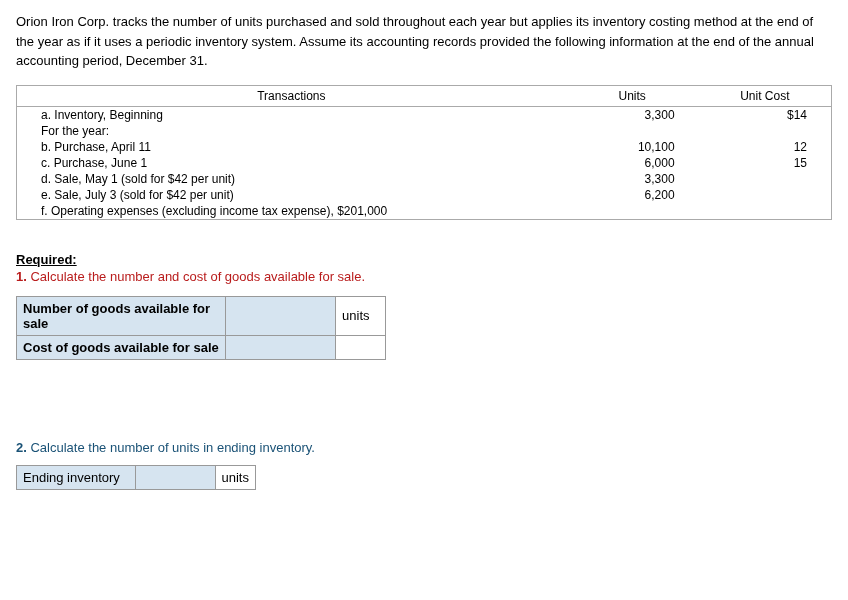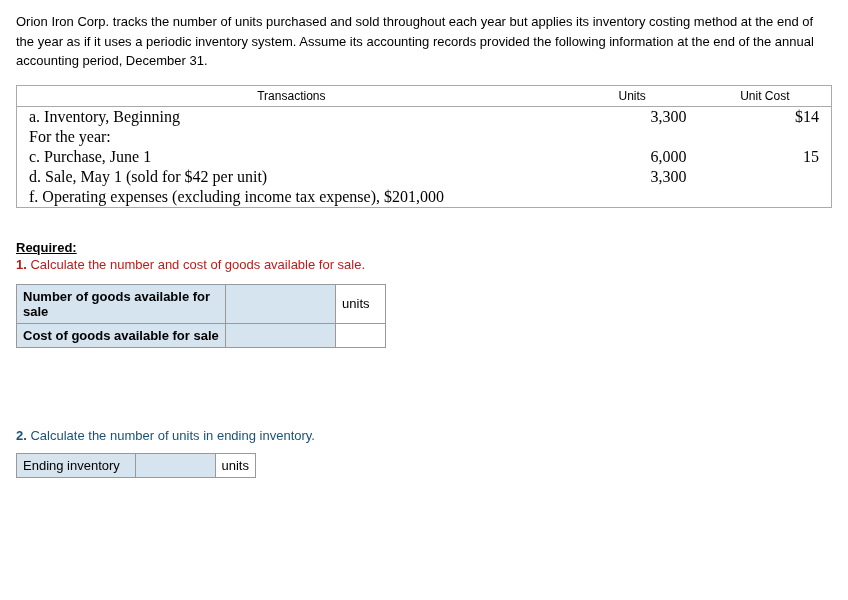--- a/index.html
+++ b/index.html
@@ -30,23 +30,23 @@
       border: 1px solid #aaa;
     }
     .transaction-table th {
       text-align: center;
       font-weight: normal;
       font-size: 12px;
       border-bottom: 1px solid #aaa;
       padding: 3px 8px;
     }
     .transaction-table td {
-      font-size: 16px;
-      padding: 1px 12px;
-      font-family: Liberation Serif, serif;
+      font-size: 12px;
+      padding: 1px 24px;
+      font-family: Liberation Sans, sans-serif;
       vertical-align: top;
     }
     .transaction-table td.right {
       text-align: right;
     }
     .transaction-table tr.border-bottom td {
       border-bottom: 1px solid #aaa;
     }
     .col-transactions { width: 62%; }
     .col-units { width: 15%; text-align: right; }
@@ -162,27 +162,37 @@
       <td>a. Inventory, Beginning</td>
       <td class="right">3,300</td>
       <td class="right">$14</td>
     </tr>
     <tr>
       <td>For the year:</td>
       <td></td>
       <td></td>
     </tr>
     <tr>
+      <td>b. Purchase, April 11</td>
+      <td class="right">10,100</td>
+      <td class="right">12</td>
+    </tr>
+    <tr>
       <td>c. Purchase, June 1</td>
       <td class="right">6,000</td>
       <td class="right">15</td>
     </tr>
     <tr>
       <td>d. Sale, May 1 (sold for $42 per unit)</td>
       <td class="right">3,300</td>
+      <td></td>
+    </tr>
+    <tr>
+      <td>e. Sale, July 3 (sold for $42 per unit)</td>
+      <td class="right">6,200</td>
       <td></td>
     </tr>
     <tr class="border-bottom">
       <td>f. Operating expenses (excluding income tax expense), $201,000</td>
       <td></td>
       <td></td>
     </tr>
   </tbody>
 </table>
 

